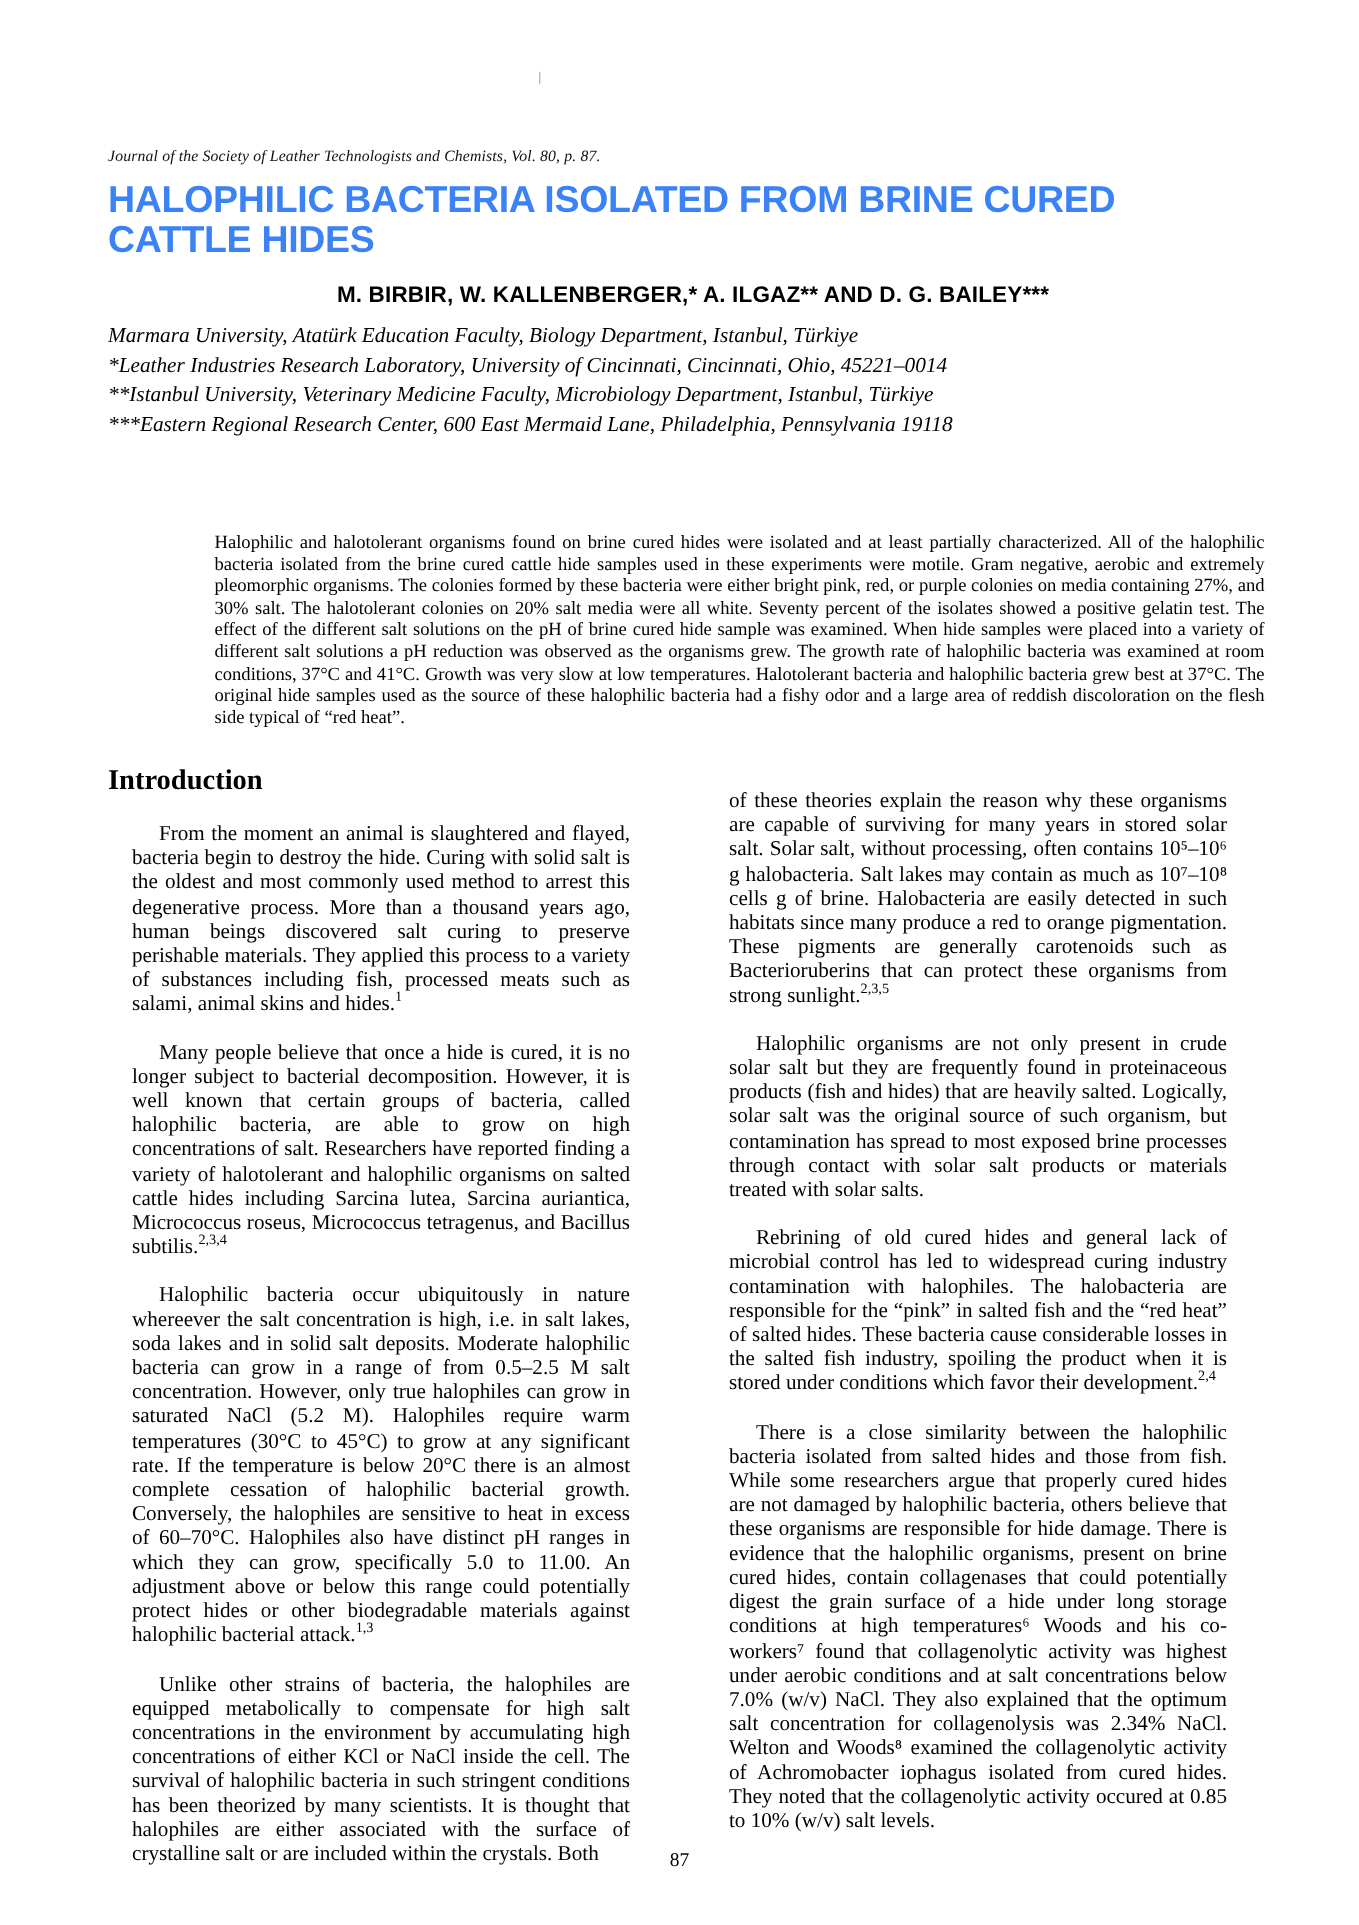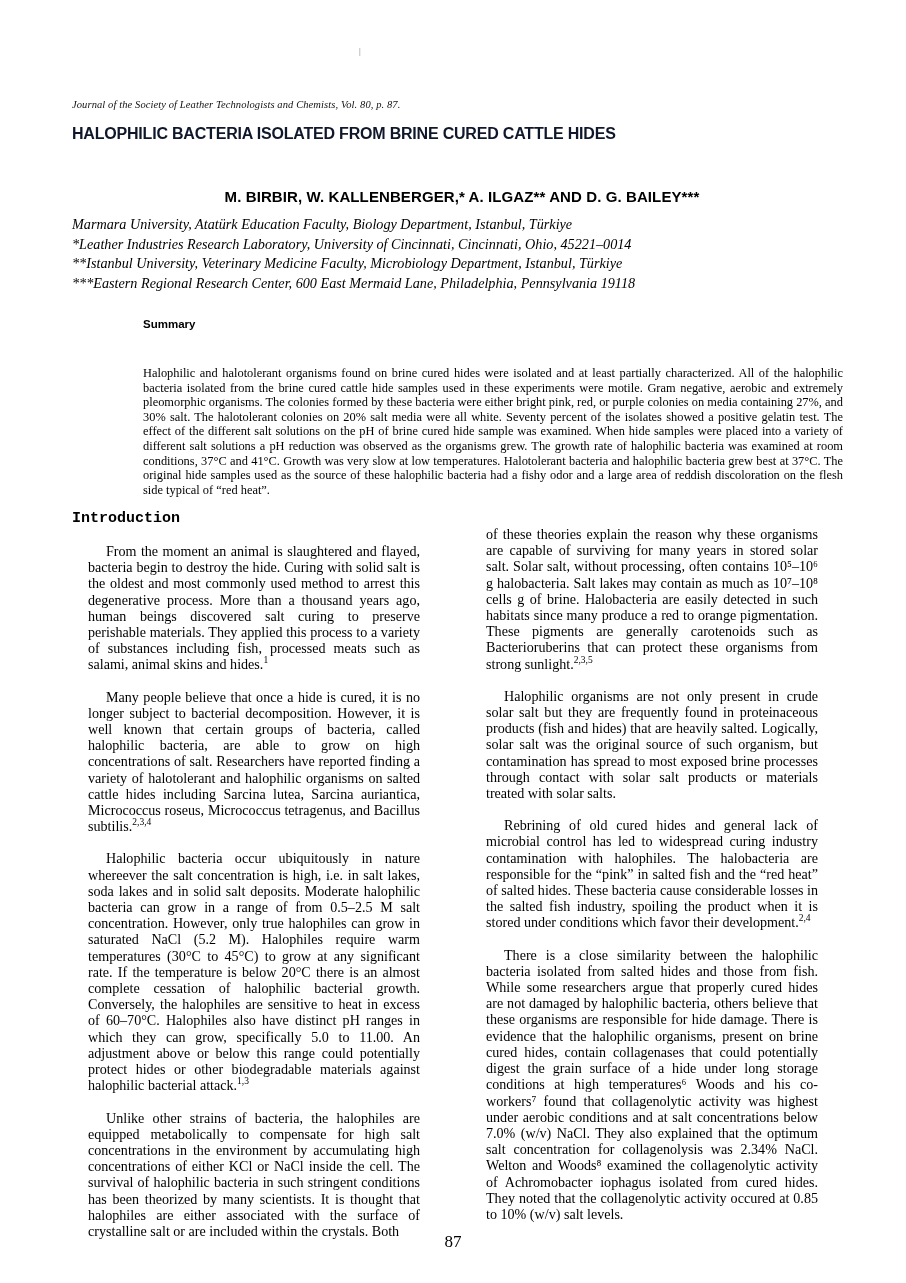--- a/index.html
+++ b/index.html
@@ -41,24 +41,24 @@
     font-size: 9px;
     color: #777;
   }
   .title {
     position: absolute;
     top: 120px;
     left: 72px;
     width: 770px;
     font-family: "Liberation Sans", sans-serif;
     font-weight: bold;
-    font-size: 16px;
+    font-size: 25px;
     line-height: 27px;
     letter-spacing: -0.2px;
-    color: #0f172a;
+    color: #3b82f6;
   }
   .authors {
     position: absolute;
     top: 188px;
     left: 72px;
     width: 780px;
     font-family: "Liberation Sans", sans-serif;
     font-weight: bold;
     font-size: 15px;
     letter-spacing: 0.1px;
@@ -104,44 +104,44 @@
     height: 700px;
   }
   .col {
     position: absolute;
     top: 0;
     width: 364px;
   }
   .col-left { left: 0; }
   .col-right { left: 398px; }
   .section-head {
-    font-family: Liberation Mono, monospace;
+    font-family: Liberation Serif, serif;
     font-weight: bold;
-    font-size: 15px;
+    font-size: 19px;
     margin: 0 0 13px 0;
   }
   p.body {
     font-family: "Liberation Serif", serif;
     font-size: 14.1px;
     line-height: 16.2px;
     text-align: justify;
     margin: 16px;
     text-indent: 18px;
     hyphens: auto;
   }
   p.body.first { text-indent: 18px; }
   sup { font-size: 9.5px; vertical-align: super; line-height: 0; }
   .folio {
     position: absolute;
     top: 1232px;
     left: 0;
     width: 906px;
     text-align: center;
     font-family: "Liberation Serif", serif;
-    font-size: 17px;
+    font-size: 13px;
   }
 </style>
 </head>
 <body>
 
 <div class="page">
 
   <div class="top-mark">|</div>
 
   <div class="journal-line">Journal of the Society of Leather Technologists and Chemists, Vol. 80, p. 87.</div>
@@ -151,21 +151,20 @@
   <div class="authors">M. BIRBIR, W. KALLENBERGER,* A. ILGAZ** AND D. G. BAILEY***</div>
 
   <div class="affiliations">
     <div>Marmara University, Atatürk Education Faculty, Biology Department, Istanbul, Türkiye</div>
     <div>*Leather Industries Research Laboratory, University of Cincinnati, Cincinnati, Ohio, 45221–0014</div>
     <div>**Istanbul University, Veterinary Medicine Faculty, Microbiology Department, Istanbul, Türkiye</div>
     <div>***Eastern Regional Research Center, 600 East Mermaid Lane, Philadelphia, Pennsylvania 19118</div>
   </div>
 
   <div class="summary-block">
-    <div class="summary-head">Summary</div>
     <div class="summary-text">Halophilic and halotolerant organisms found on brine cured hides were isolated and at least partially characterized. All of the halophilic bacteria isolated from the brine cured cattle hide samples used in these experiments were motile. Gram negative, aerobic and extremely pleomorphic organisms. The colonies formed by these bacteria were either bright pink, red, or purple colonies on media containing 27%, and 30% salt. The halotolerant colonies on 20% salt media were all white. Seventy percent of the isolates showed a positive gelatin test. The effect of the different salt solutions on the pH of brine cured hide sample was examined. When hide samples were placed into a variety of different salt solutions a pH reduction was observed as the organisms grew. The growth rate of halophilic bacteria was examined at room conditions, 37°C and 41°C. Growth was very slow at low temperatures. Halotolerant bacteria and halophilic bacteria grew best at 37°C. The original hide samples used as the source of these halophilic bacteria had a fishy odor and a large area of reddish discoloration on the flesh side typical of “red heat”.</div>
   </div>
 
   <div class="columns">
 
     <div class="col col-left">
       <div class="section-head">Introduction</div>
 
       <p class="body first"><span>From the moment an animal is slaughtered and flayed, bacteria begin to destroy the hide. Curing with solid salt is the oldest and most commonly used method to arrest this degenerative process. More than a thousand years ago, human beings discovered salt curing to preserve perishable materials. They applied this process to a variety of substances including fish, processed meats such as salami, animal skins and hides.</span><sup>1</sup></p>
 

